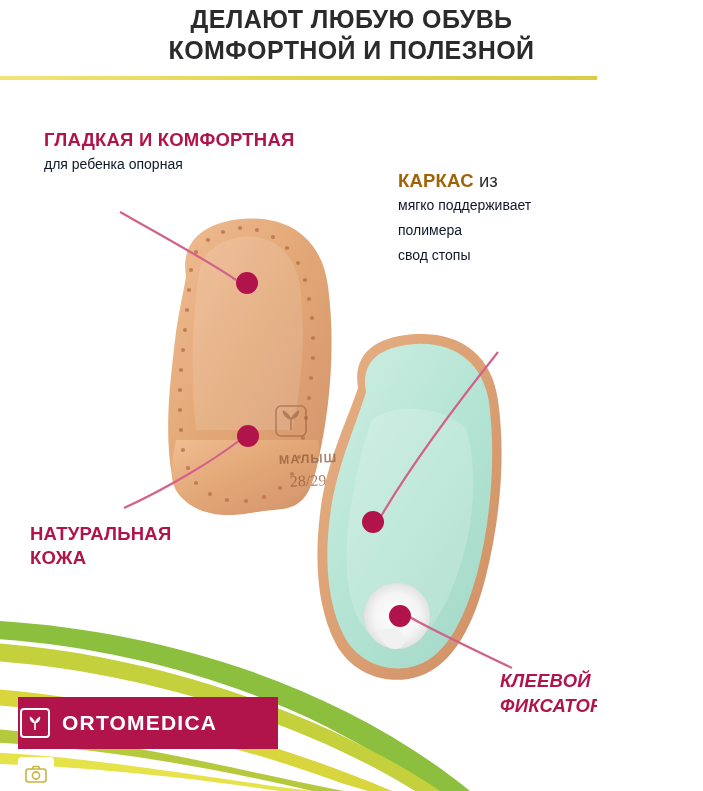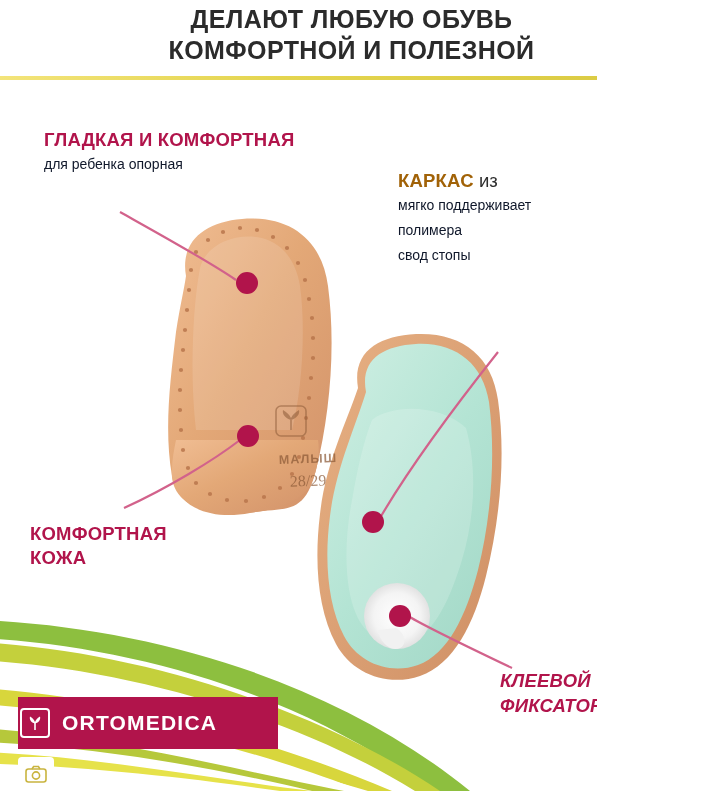--- a/index.html
+++ b/index.html
@@ -274,21 +274,21 @@
   <div class="callout" id="c-frame">
     <div class="mixed">
       <b>КАРКАС</b><span> из</span>
     </div>
     <div class="body">мягко поддерживает</div>
     <div class="body">полимера</div>
     <div class="body">свод стопы</div>
   </div>
 
   <div class="callout" id="c-leather">
-    <div class="title">КОМФОРТНАЯ</div>
+    <div class="title">НАТУРАЛЬНАЯ</div>
     <div class="title">КОЖА</div>
   </div>
 
   <div class="callout" id="c-glue">
     <div class="title">КЛЕЕВОЙ</div>
     <div class="title">ФИКСАТОР</div>
   </div>
 
   <div class="bottom-art">
     <svg width="703" height="180" viewBox="0 0 703 180" xmlns="http://www.w3.org/2000/svg">

